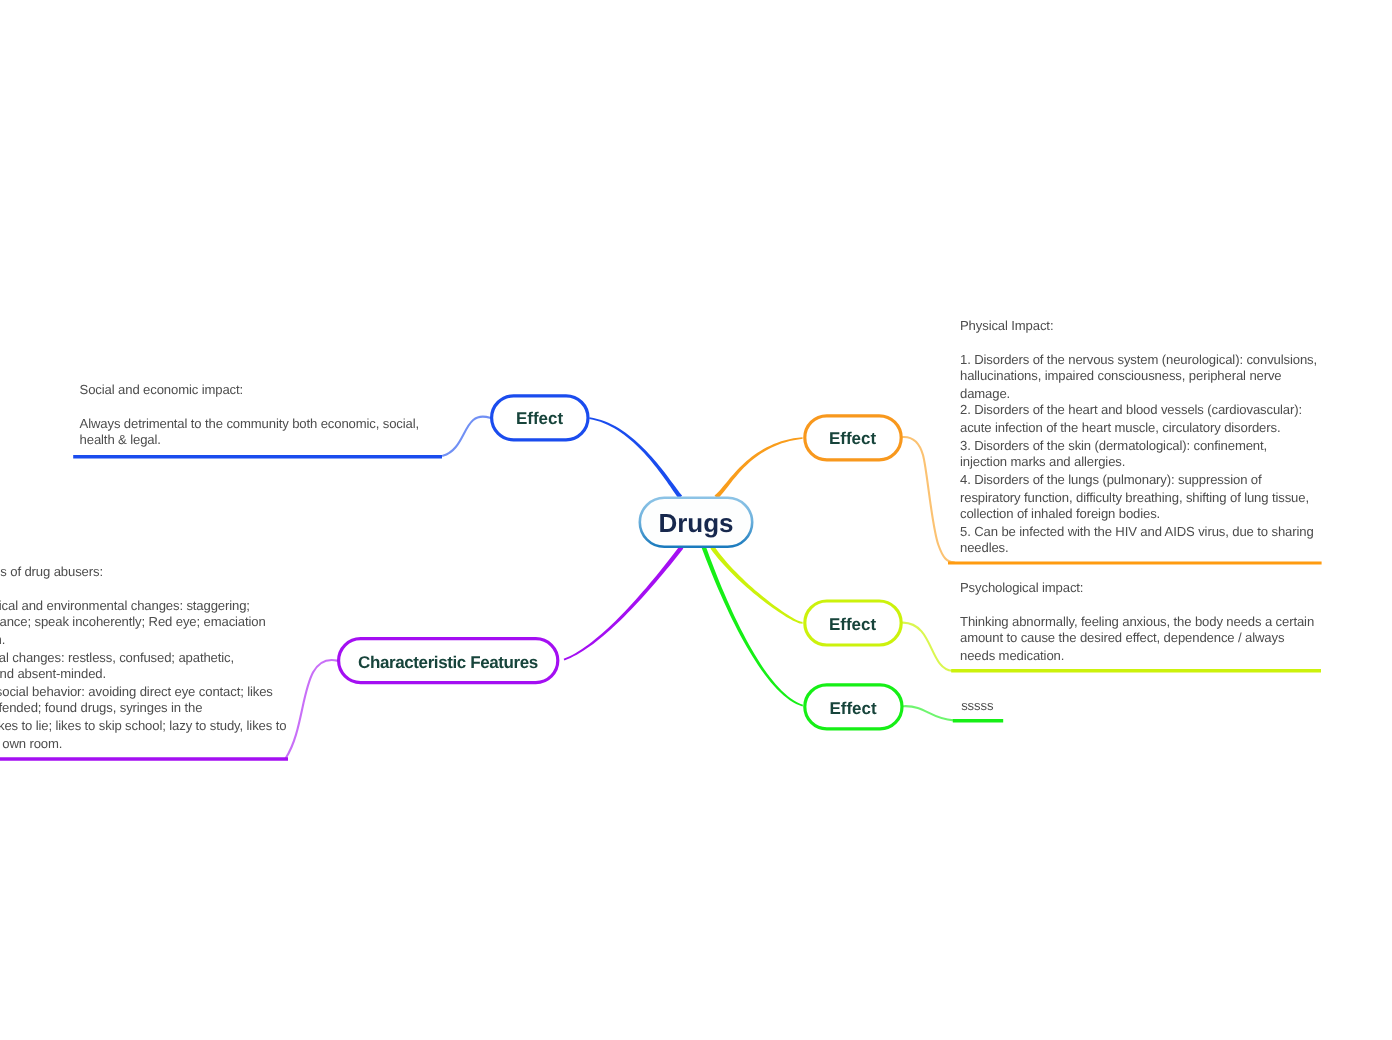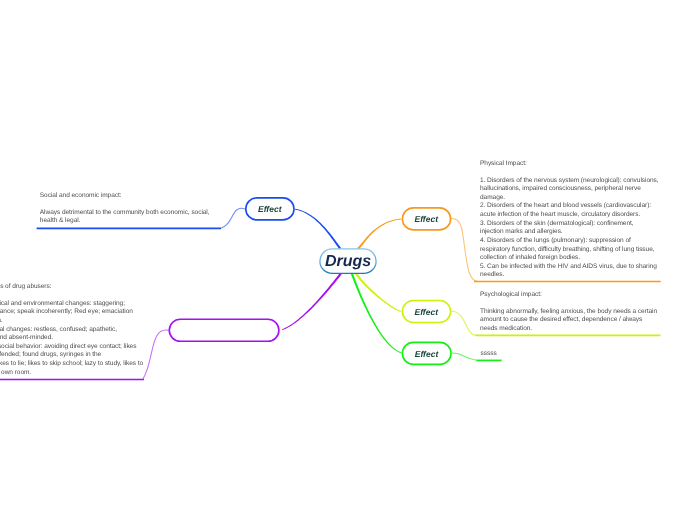--- a/index.html
+++ b/index.html
@@ -3,21 +3,21 @@
 <meta charset="utf-8">
 <title>Mind Map</title>
 <style>
   html,body{margin:0;padding:0;}
   body{width:696px;height:520px;background:#ffffff;overflow:hidden;
        font-family:"Liberation Sans", sans-serif;
        -webkit-font-smoothing:antialiased;text-rendering:geometricPrecision;}
   #stage{position:relative;width:696px;height:520px;}
   svg#links{position:absolute;left:0;top:0;width:696px;height:520px;pointer-events:none;}
   .node{position:absolute;box-sizing:border-box;display:flex;align-items:center;
-        justify-content:center;white-space:nowrap;font-style:italic;}
+        justify-content:center;white-space:nowrap;}
   .node span{color:#17443b;font-weight:bold;position:relative;top:0.8px;}
   .note{position:absolute;color:#4d4d4d;font-size:6.55px;line-height:8.62px;
         letter-spacing:-0.06px;}
   .note .hd{margin:0 0 8.6px 0;position:relative;top:0.9px;}
   .note p{margin:0;white-space:nowrap;}
 </style>
 </head>
 <body>
 
 <div id="stage">
@@ -58,39 +58,42 @@
 
     <rect x="319.9" y="248.9" width="56.2" height="24.5" rx="12.25" fill="#fdfefe" stroke="url(#rootStroke)" stroke-width="1.3"></rect>
     <rect x="245.8" y="197.9" width="48.2" height="22" rx="11" fill="#ffffff" stroke="#1a4cee" stroke-width="1.6"></rect>
     <rect x="402.4" y="207.9" width="48.2" height="22" rx="11" fill="#ffffff" stroke="#f8981d" stroke-width="1.6"></rect>
     <rect x="402.4" y="300.5" width="48.2" height="22" rx="11" fill="#ffffff" stroke="#ccf20c" stroke-width="1.6"></rect>
     <rect x="402.4" y="342.4" width="48.6" height="22" rx="11" fill="#ffffff" stroke="#16ef16" stroke-width="1.6"></rect>
     <rect x="169.3" y="319.3" width="109.6" height="22" rx="11" fill="#ffffff" stroke="#a40ff2" stroke-width="1.6"></rect>
   </svg>
 
   <div class="node" style="left:319.5px;top:248px;width:57px;height:26px;">
-    <span style="font-size:16px;color:#17284d;">Drugs</span>
+    <span style="font-size:13px;color:#17284d;">Drugs</span>
   </div>
 
   <div class="node" style="left:245px;top:197px;width:49.5px;height:23px;">
     <span style="font-size:8.5px;">Effect</span>
   </div>
 
   <div class="node" style="left:401.5px;top:206.5px;width:49.5px;height:23px;">
     <span style="font-size:8.5px;">Effect</span>
   </div>
 
   <div class="node" style="left:401.5px;top:299.5px;width:49.5px;height:23px;">
     <span style="font-size:8.5px;">Effect</span>
   </div>
 
   <div class="node" style="left:401.5px;top:341.5px;width:50px;height:23px;">
     <span style="font-size:8.5px;">Effect</span>
   </div>
 
+  <div class="node" style="left:168.5px;top:318px;width:111px;height:23.5px;">
+    <span style="font-size:8.5px;letter-spacing:-0.2px;">Characteristic Features</span>
+  </div>
 
   <div class="note" style="left:39.8px;top:191.4px;width:180px;">
     <p class="hd">Social and economic impact:</p>
     <p>Always detrimental to the community both economic, social,</p>
     <p>health &amp; legal.</p>
   </div>
 
   <div class="note" style="left:480px;top:159.4px;width:190px;">
     <p class="hd">Physical Impact:</p>
     <p>1. Disorders of the nervous system (neurological): convulsions,</p>

